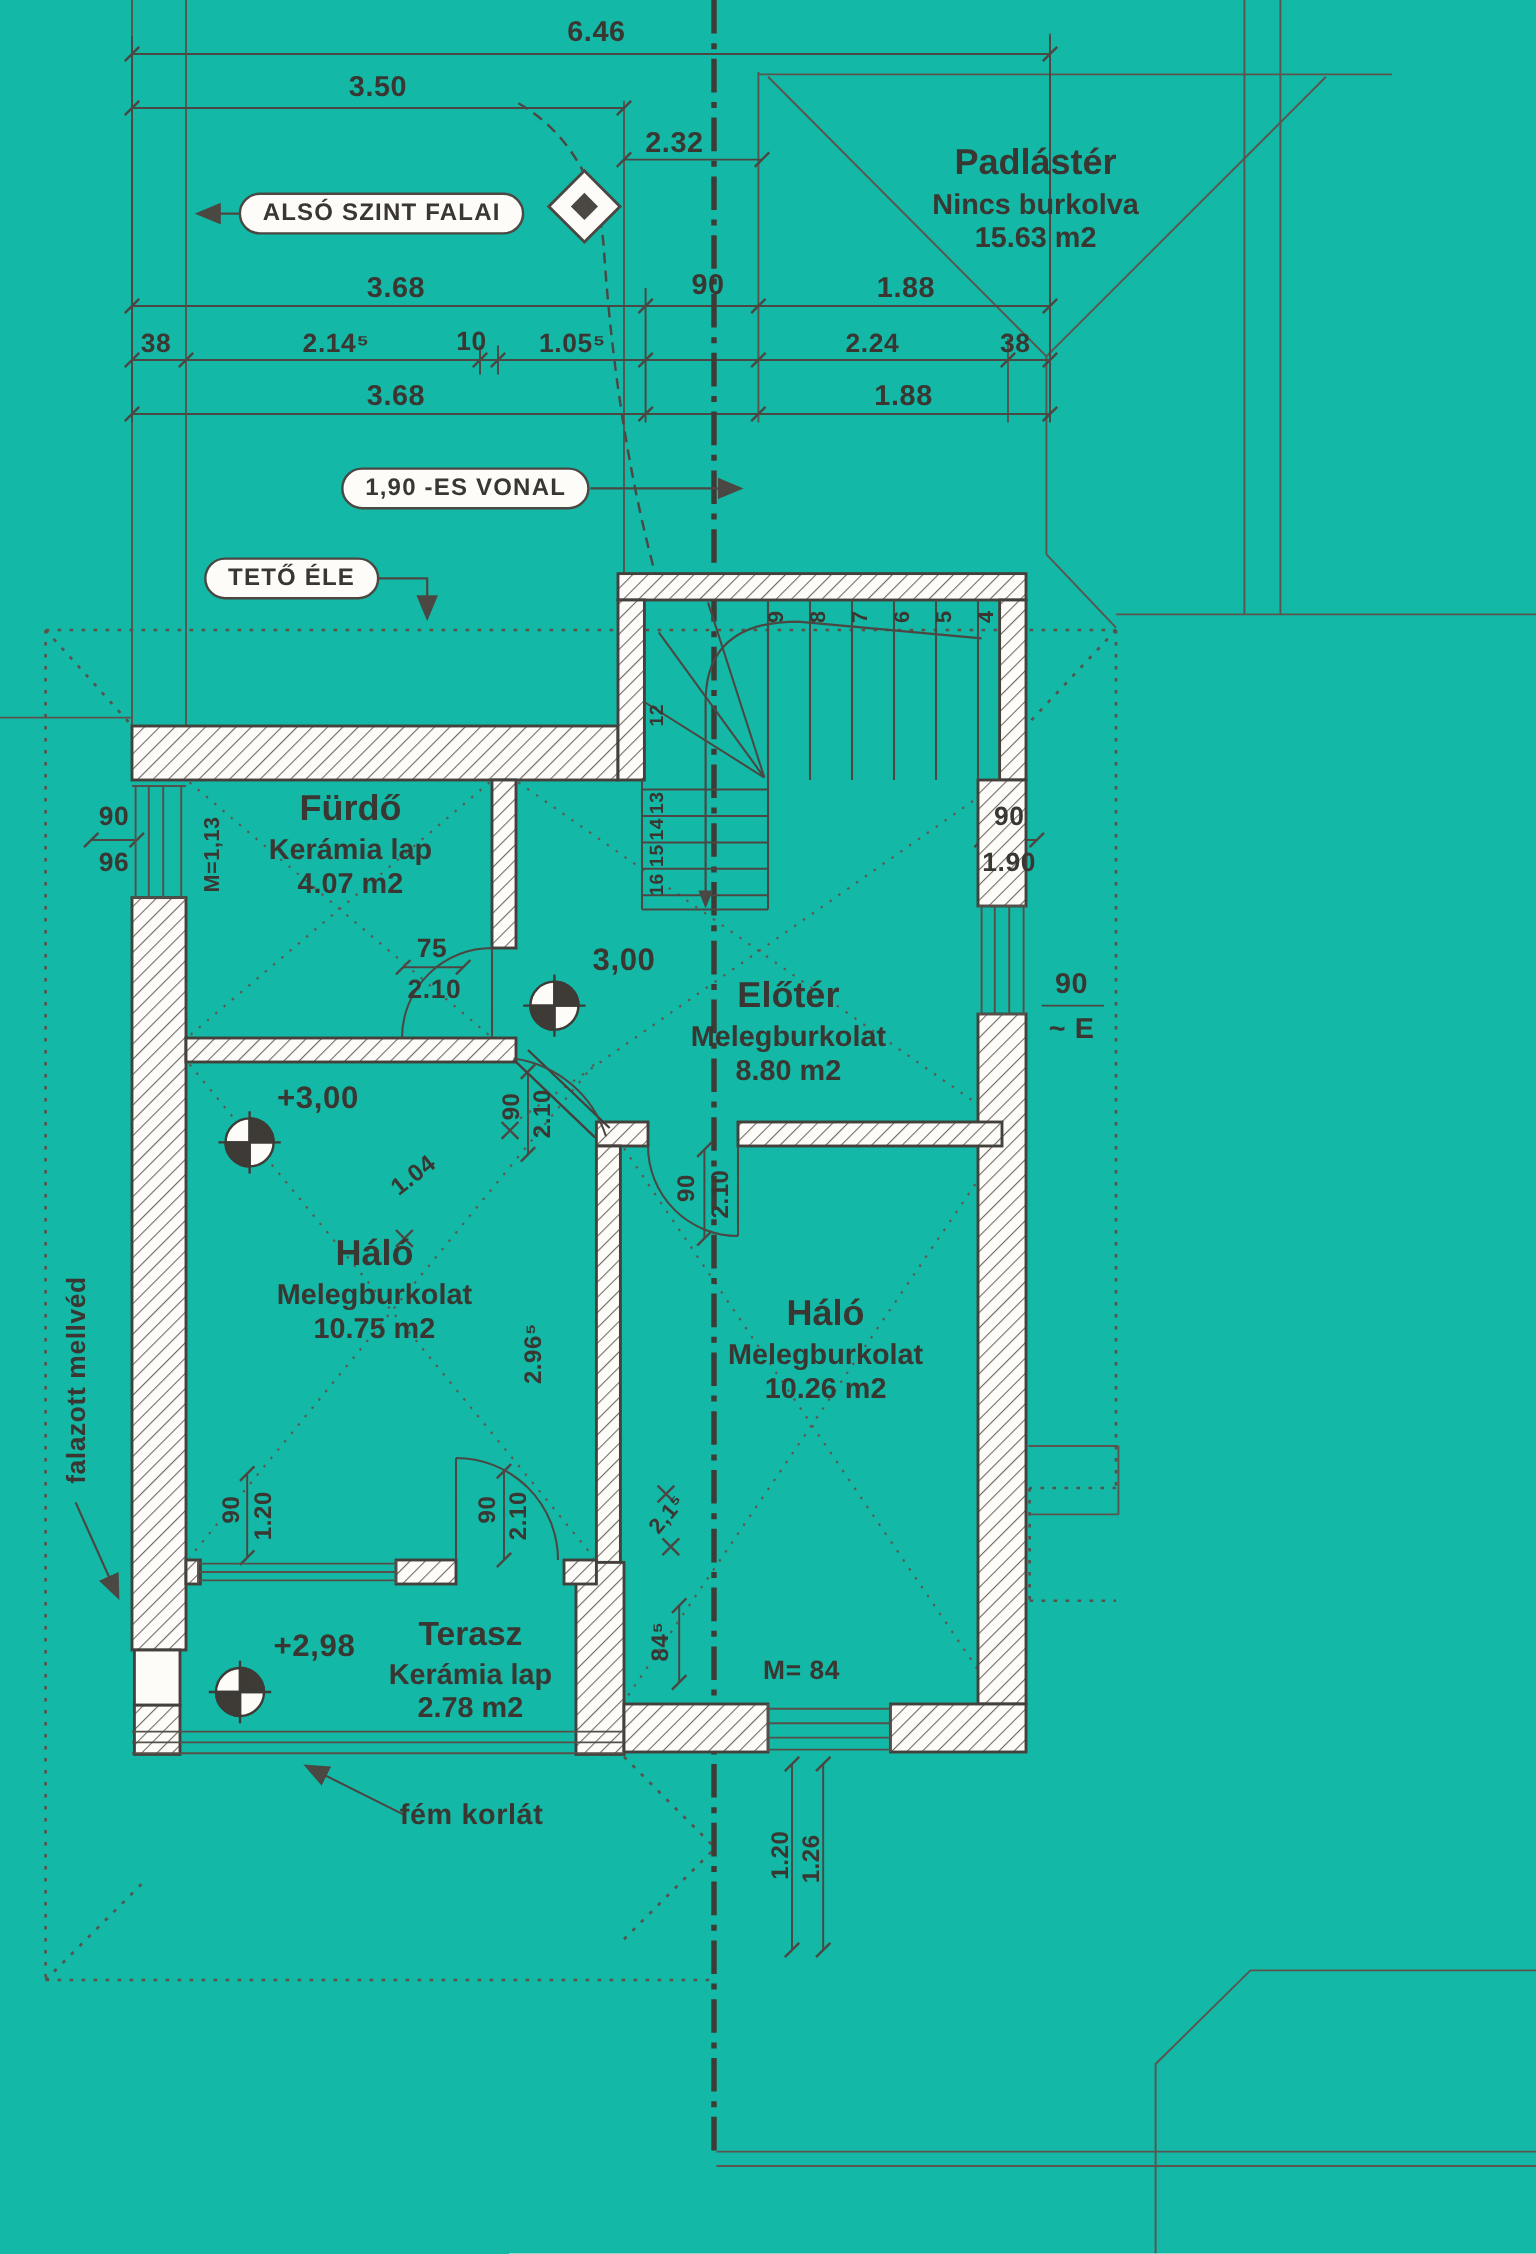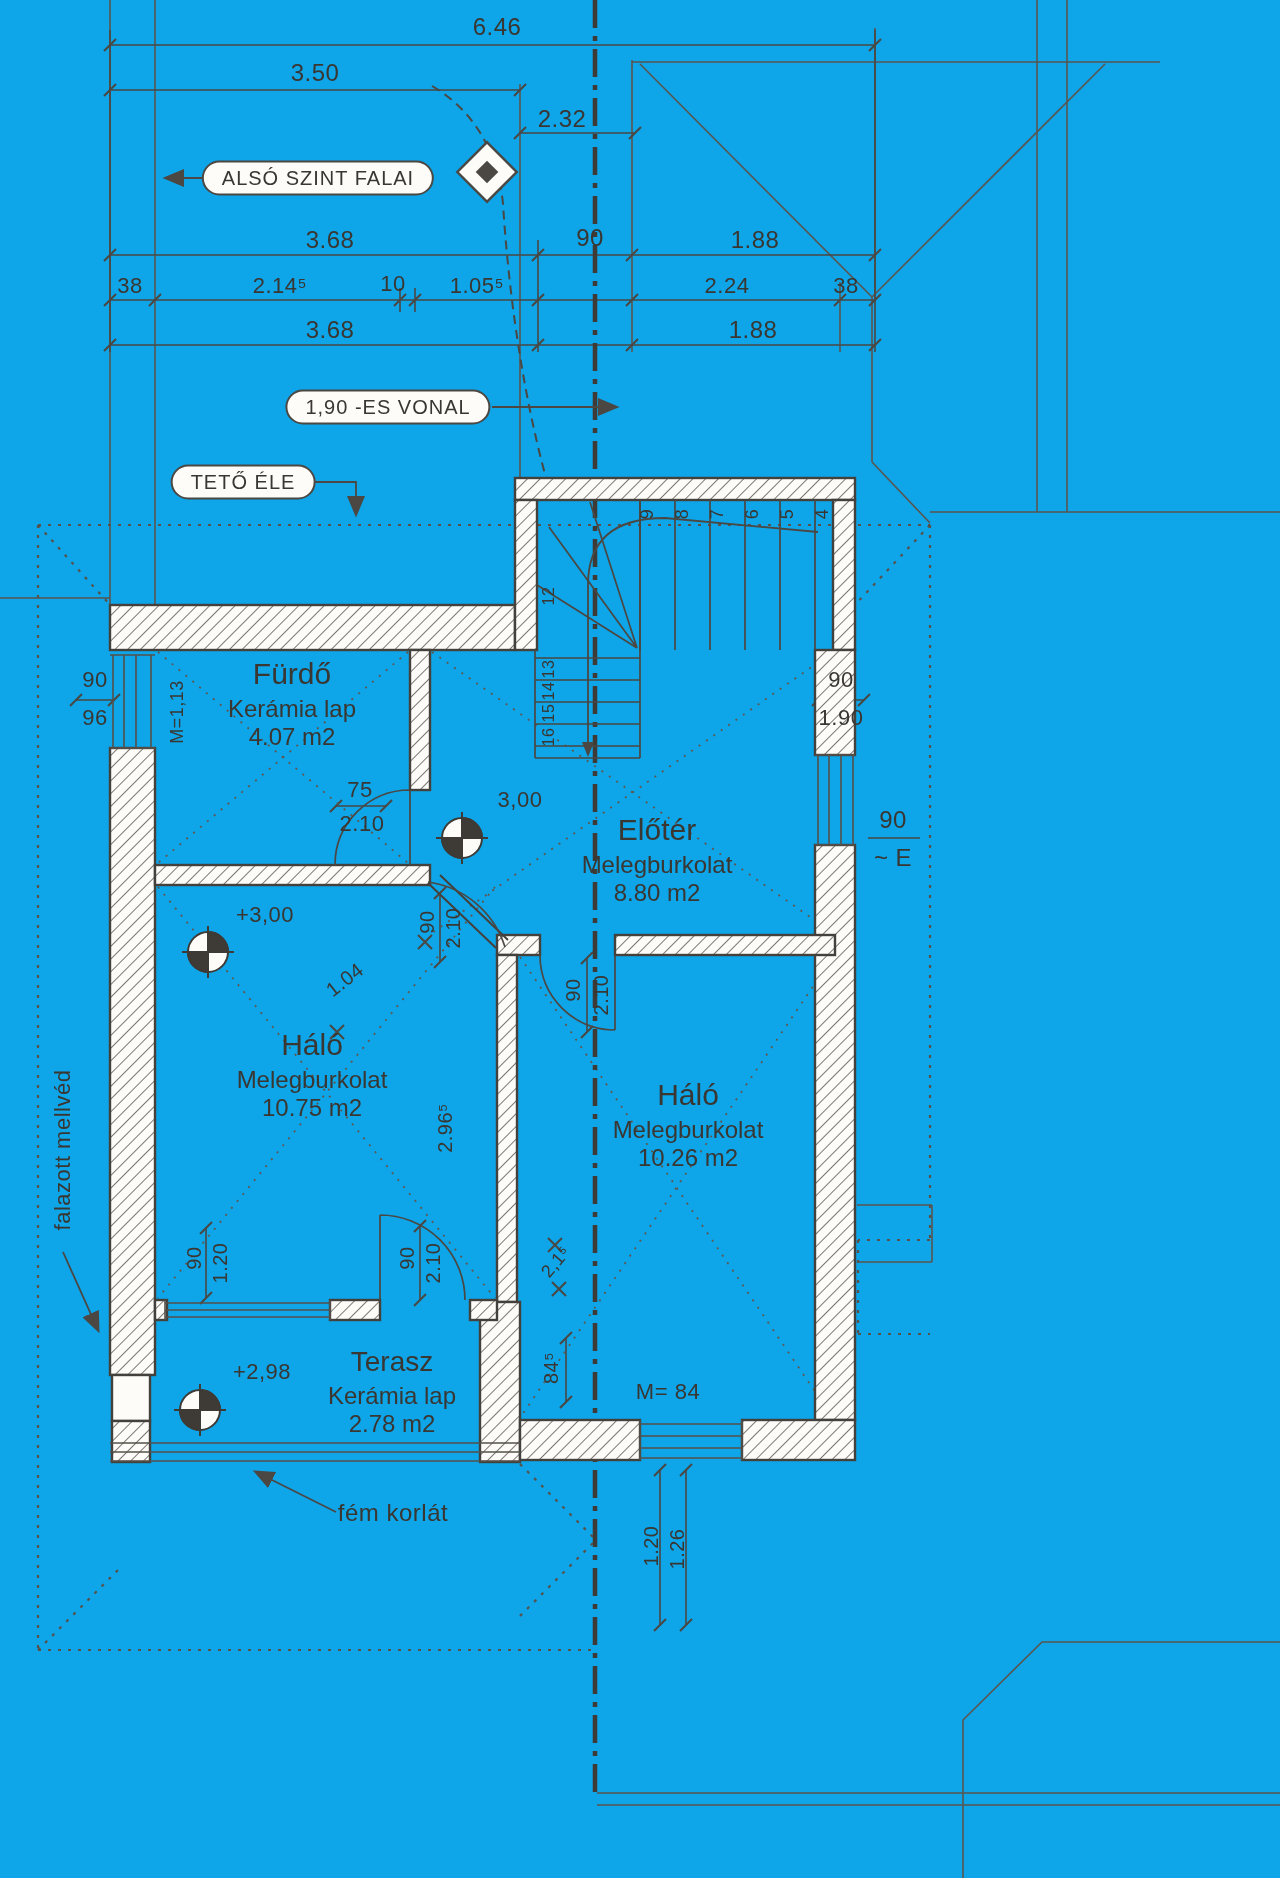--- a/index.html
+++ b/index.html
@@ -1,36 +1,36 @@
 <!DOCTYPE html>
 <html><head>
 <meta charset="utf-8">
 <style>
   html,body{margin:0;padding:0;background:#e8e6e0;}
   #canvas{
     position:relative;width:1280px;height:1878px;margin:0 auto;
-    background:#0ea5e9;overflow:hidden;
-    font-family:"Liberation Sans", sans-serif;color:#3a3631;
+    background:#14b8a6;overflow:hidden;
+    font-family:"Liberation Sans", sans-serif;color:#3a3631;font-weight:bold;
   }
   svg{position:absolute;left:0;top:0;}
   .t{position:absolute;transform:translate(-50%,-50%);white-space:nowrap;
      color:#3a3631;letter-spacing:.5px;line-height:1.05;}
   .s16{font-size:16px}.s18{font-size:18px}.s20{font-size:20px}.s22{font-size:22px}
   .s24{font-size:24px}
   .r90{transform:translate(-50%,-50%) rotate(-90deg);}
   .r38{transform:translate(-50%,-50%) rotate(-38deg);}
   .r50{transform:translate(-50%,-50%) rotate(-50deg);}
   .pill{position:absolute;transform:translate(-50%,-50%);border:2.5px solid #4b4742;
      border-radius:22px;padding:4px 18px;font-size:20px;background:#fdfcf9;
      white-space:nowrap;letter-spacing:1px;}
   .room{position:absolute;transform:translate(-50%,-50%);text-align:center;white-space:nowrap;}
   .room .nm{display:block;font-size:30px;margin-bottom:4px;}
   .room .fin{display:block;font-size:24px;}
   .room .ar{display:block;font-size:24px;}
-  .lvl{font-size:22px;}
+  .lvl{font-size:26px;}
 </style>
 </head>
 <body>
 
 <div id="canvas">
 
 <svg width="1280" height="1878" viewBox="0 0 1280 1878">
   <defs>
     <pattern id="hatch" width="9" height="9" patternUnits="userSpaceOnUse" patternTransform="rotate(45)">
       <rect width="9" height="9" fill="#fdfcf9"></rect>
@@ -212,20 +212,25 @@
 <div class="t s22" style="left:477px;top:286px">1.05⁵</div>
 <div class="t s22" style="left:727px;top:286px">2.24</div>
 <div class="t s22" style="left:846px;top:286px">38</div>
 <div class="t s24" style="left:330px;top:330px">3.68</div>
 <div class="t s24" style="left:753px;top:330px">1.88</div>
 
 <div class="pill" style="left:318px;top:178px">ALSÓ SZINT FALAI</div>
 <div class="pill" style="left:388px;top:407px">1,90 -ES VONAL</div>
 <div class="pill" style="left:243px;top:482px">TETŐ ÉLE</div>
 
+<div class="room" style="left:863px;top:166px">
+  <span class="nm">Padlástér</span>
+  <span class="fin">Nincs burkolva</span>
+  <span class="ar">15.63 m2</span>
+</div>
 <div class="room" style="left:292px;top:704px">
   <span class="nm">Fürdő</span>
   <span class="fin">Kerámia lap</span>
   <span class="ar">4.07 m2</span>
 </div>
 <div class="room" style="left:657px;top:860px">
   <span class="nm">Előtér</span>
   <span class="fin">Melegburkolat</span>
   <span class="ar">8.80 m2</span>
 </div>

